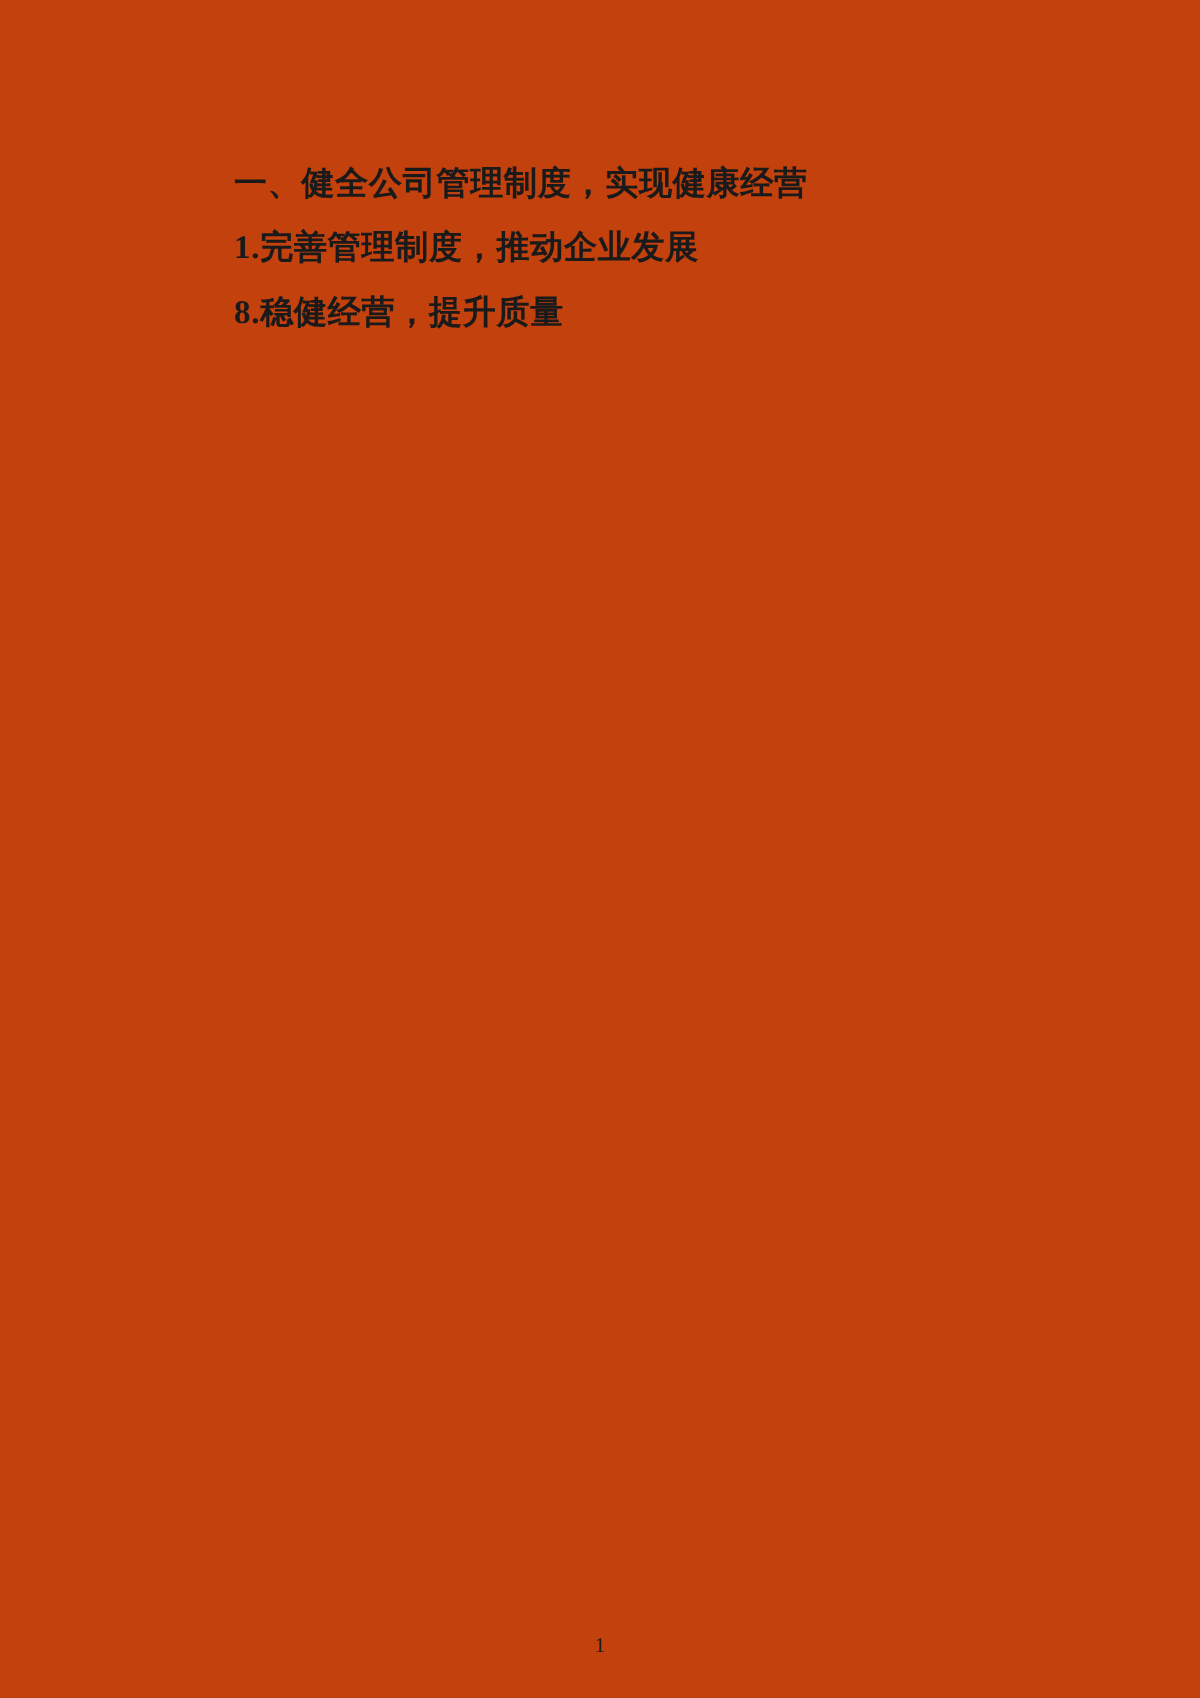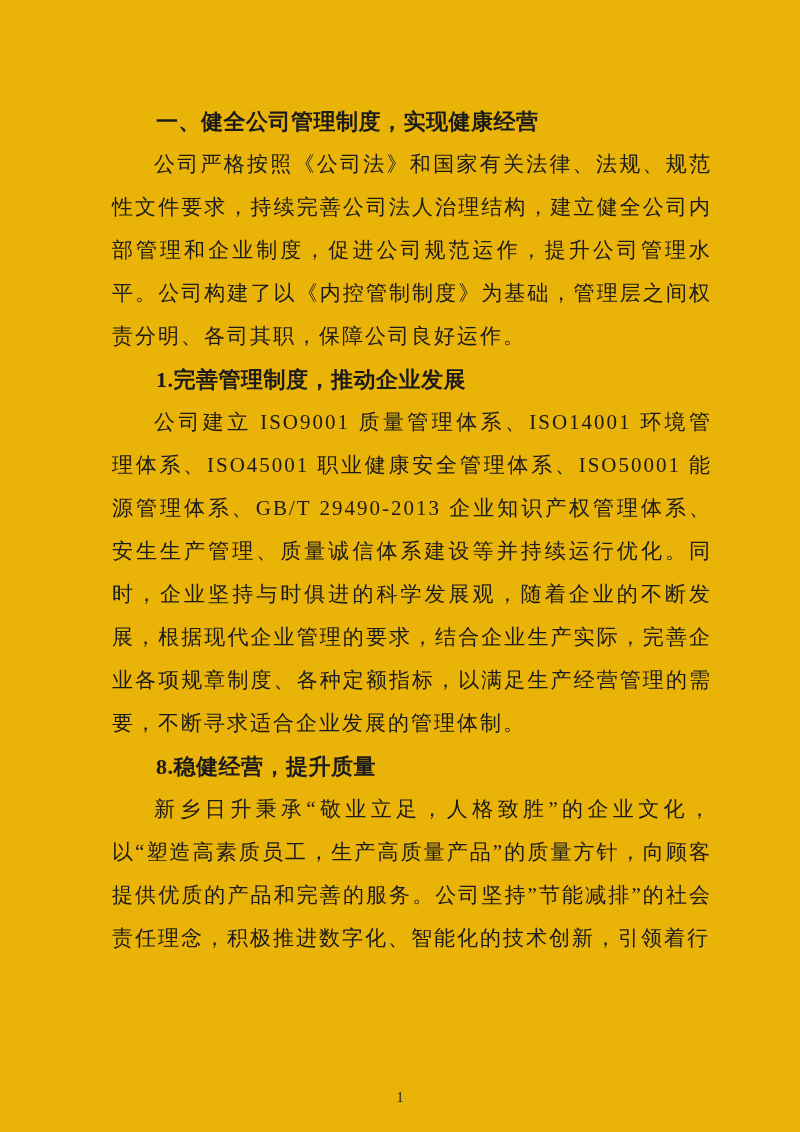--- a/index.html
+++ b/index.html
@@ -4,21 +4,21 @@
 <style>
   html, body {
     margin: 0;
     padding: 0;
     background: #ffffff;
   }
   .page {
     position: relative;
     width: 800px;
     height: 1132px;
-    background: #eab308;
+    background: #c2410c;
     color: #1a1a1a;
     font-family: "Liberation Serif", "DejaVu Serif", serif;
     overflow: hidden;
     box-sizing: border-box;
   }
   .content {
     position: absolute;
     top: 100px;
     left: 112px;
     width: 600px;
@@ -50,21 +50,18 @@
     color: #1a1a1a;
     letter-spacing: 0;
   }
 </style>
 </head>
 <body>
 
 <div class="page">
   <div class="content">
     <h2 class="doc-heading">一、健全公司管理制度，实现健康经营</h2>
-    <p class="doc-para">公司严格按照《公司法》和国家有关法律、法规、规范性文件要求，持续完善公司法人治理结构，建立健全公司内部管理和企业制度，促进公司规范运作，提升公司管理水平。公司构建了以《内控管制制度》为基础，管理层之间权责分明、各司其职，保障公司良好运作。</p>
     <h3 class="doc-heading">1.完善管理制度，推动企业发展</h3>
-    <p class="doc-para">公司建立 ISO9001 质量管理体系、ISO14001 环境管理体系、ISO45001 职业健康安全管理体系、ISO50001 能源管理体系、GB/T 29490-2013 企业知识产权管理体系、安生生产管理、质量诚信体系建设等并持续运行优化。同时，企业坚持与时俱进的科学发展观，随着企业的不断发展，根据现代企业管理的要求，结合企业生产实际，完善企业各项规章制度、各种定额指标，以满足生产经营管理的需要，不断寻求适合企业发展的管理体制。</p>
     <h3 class="doc-heading">8.稳健经营，提升质量</h3>
-    <p class="doc-para">新乡日升秉承“敬业立足，人格致胜”的企业文化，以“塑造高素质员工，生产高质量产品”的质量方针，向顾客提供优质的产品和完善的服务。公司坚持”节能减排”的社会责任理念，积极推进数字化、智能化的技术创新，引领着行</p>
   </div>
 
   <div class="page-footer">1</div>
 </div>
 
 </body></html>

